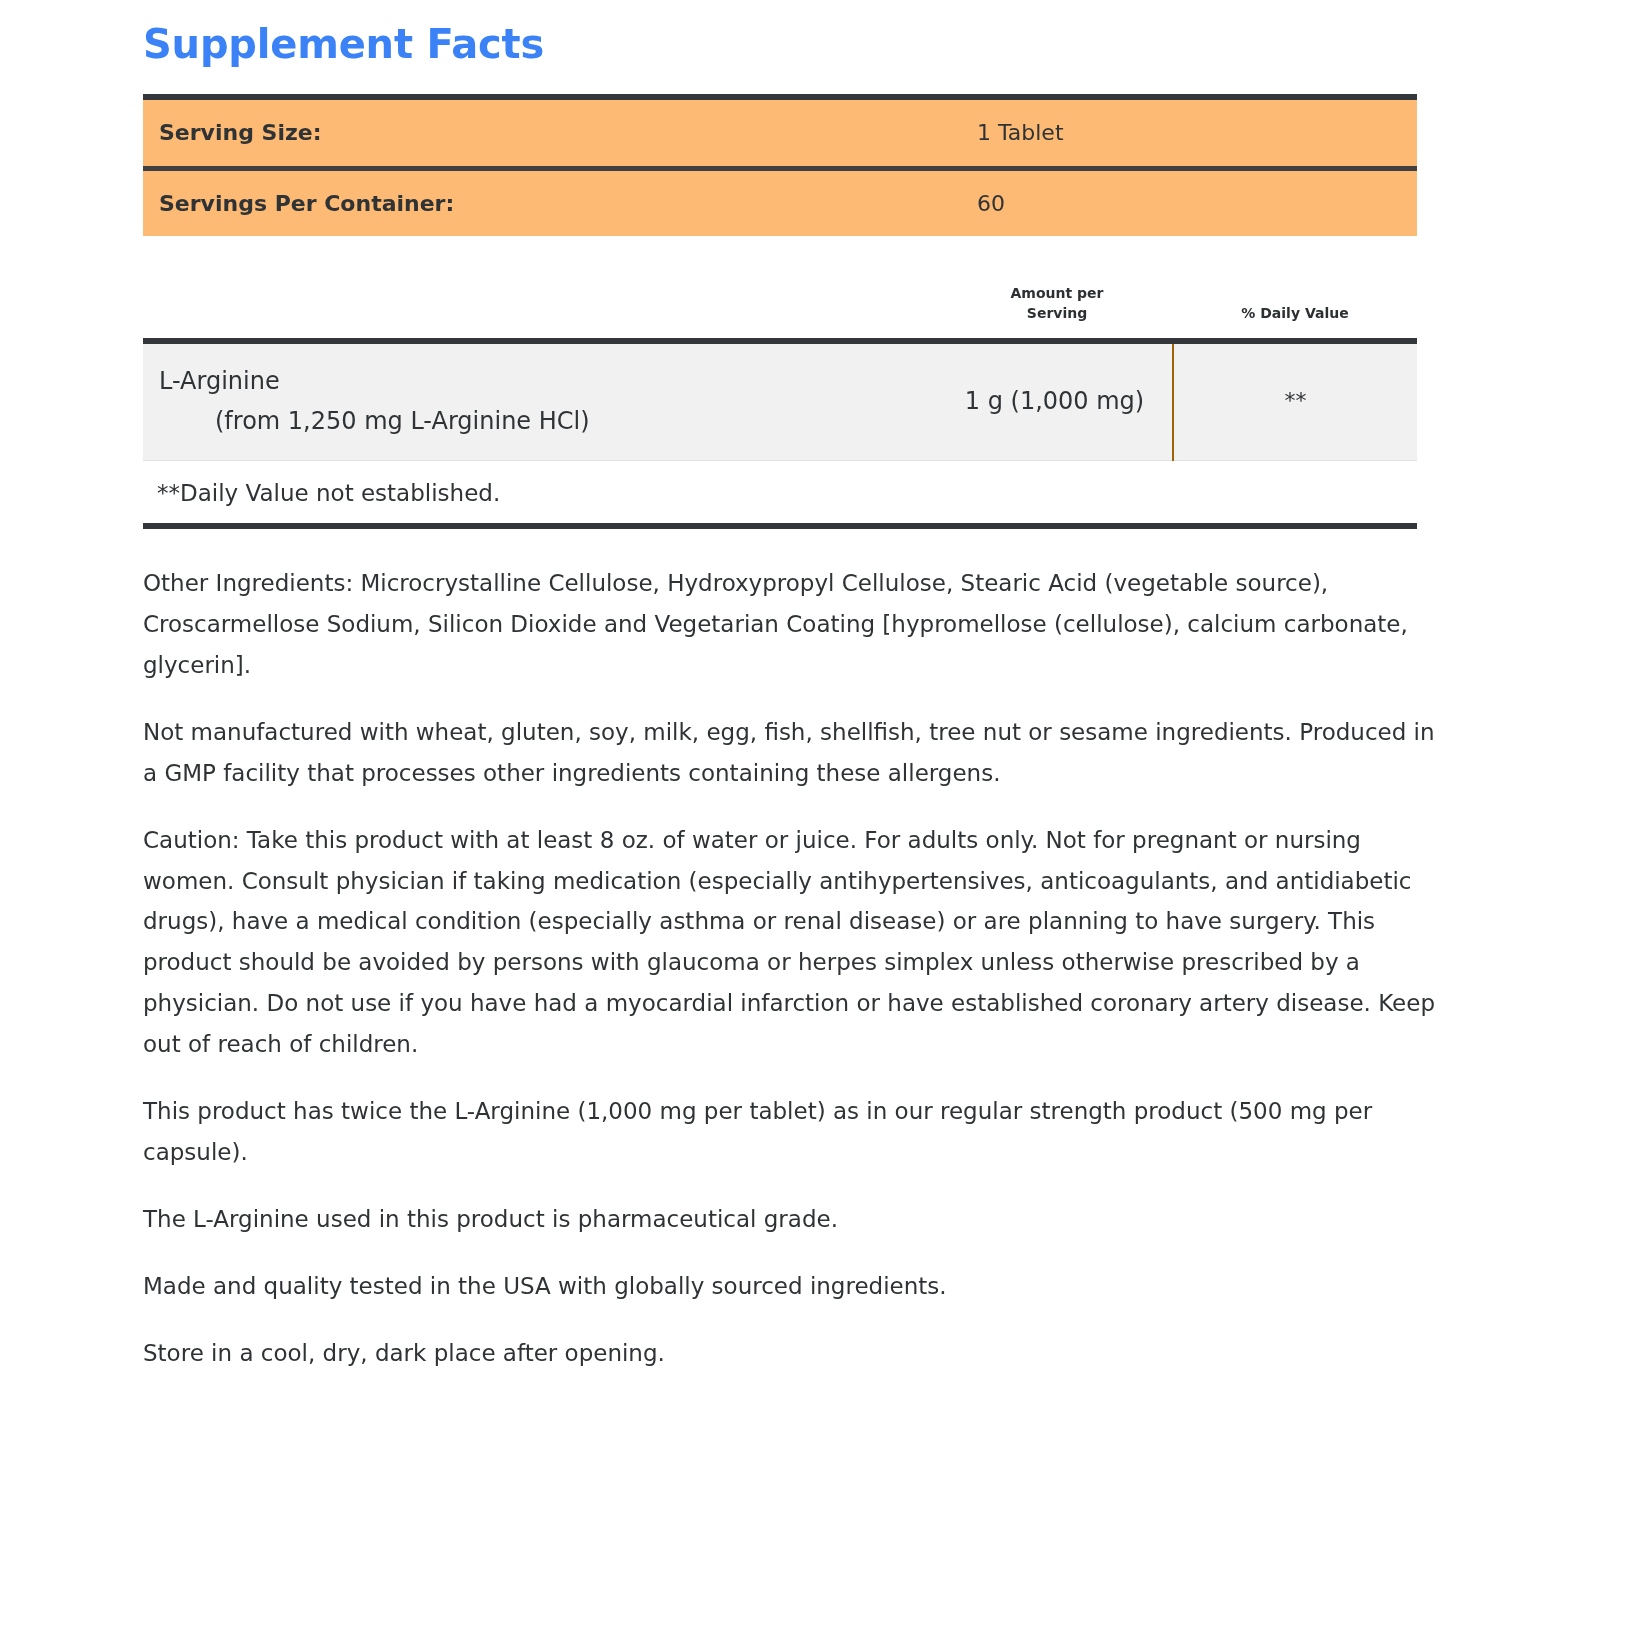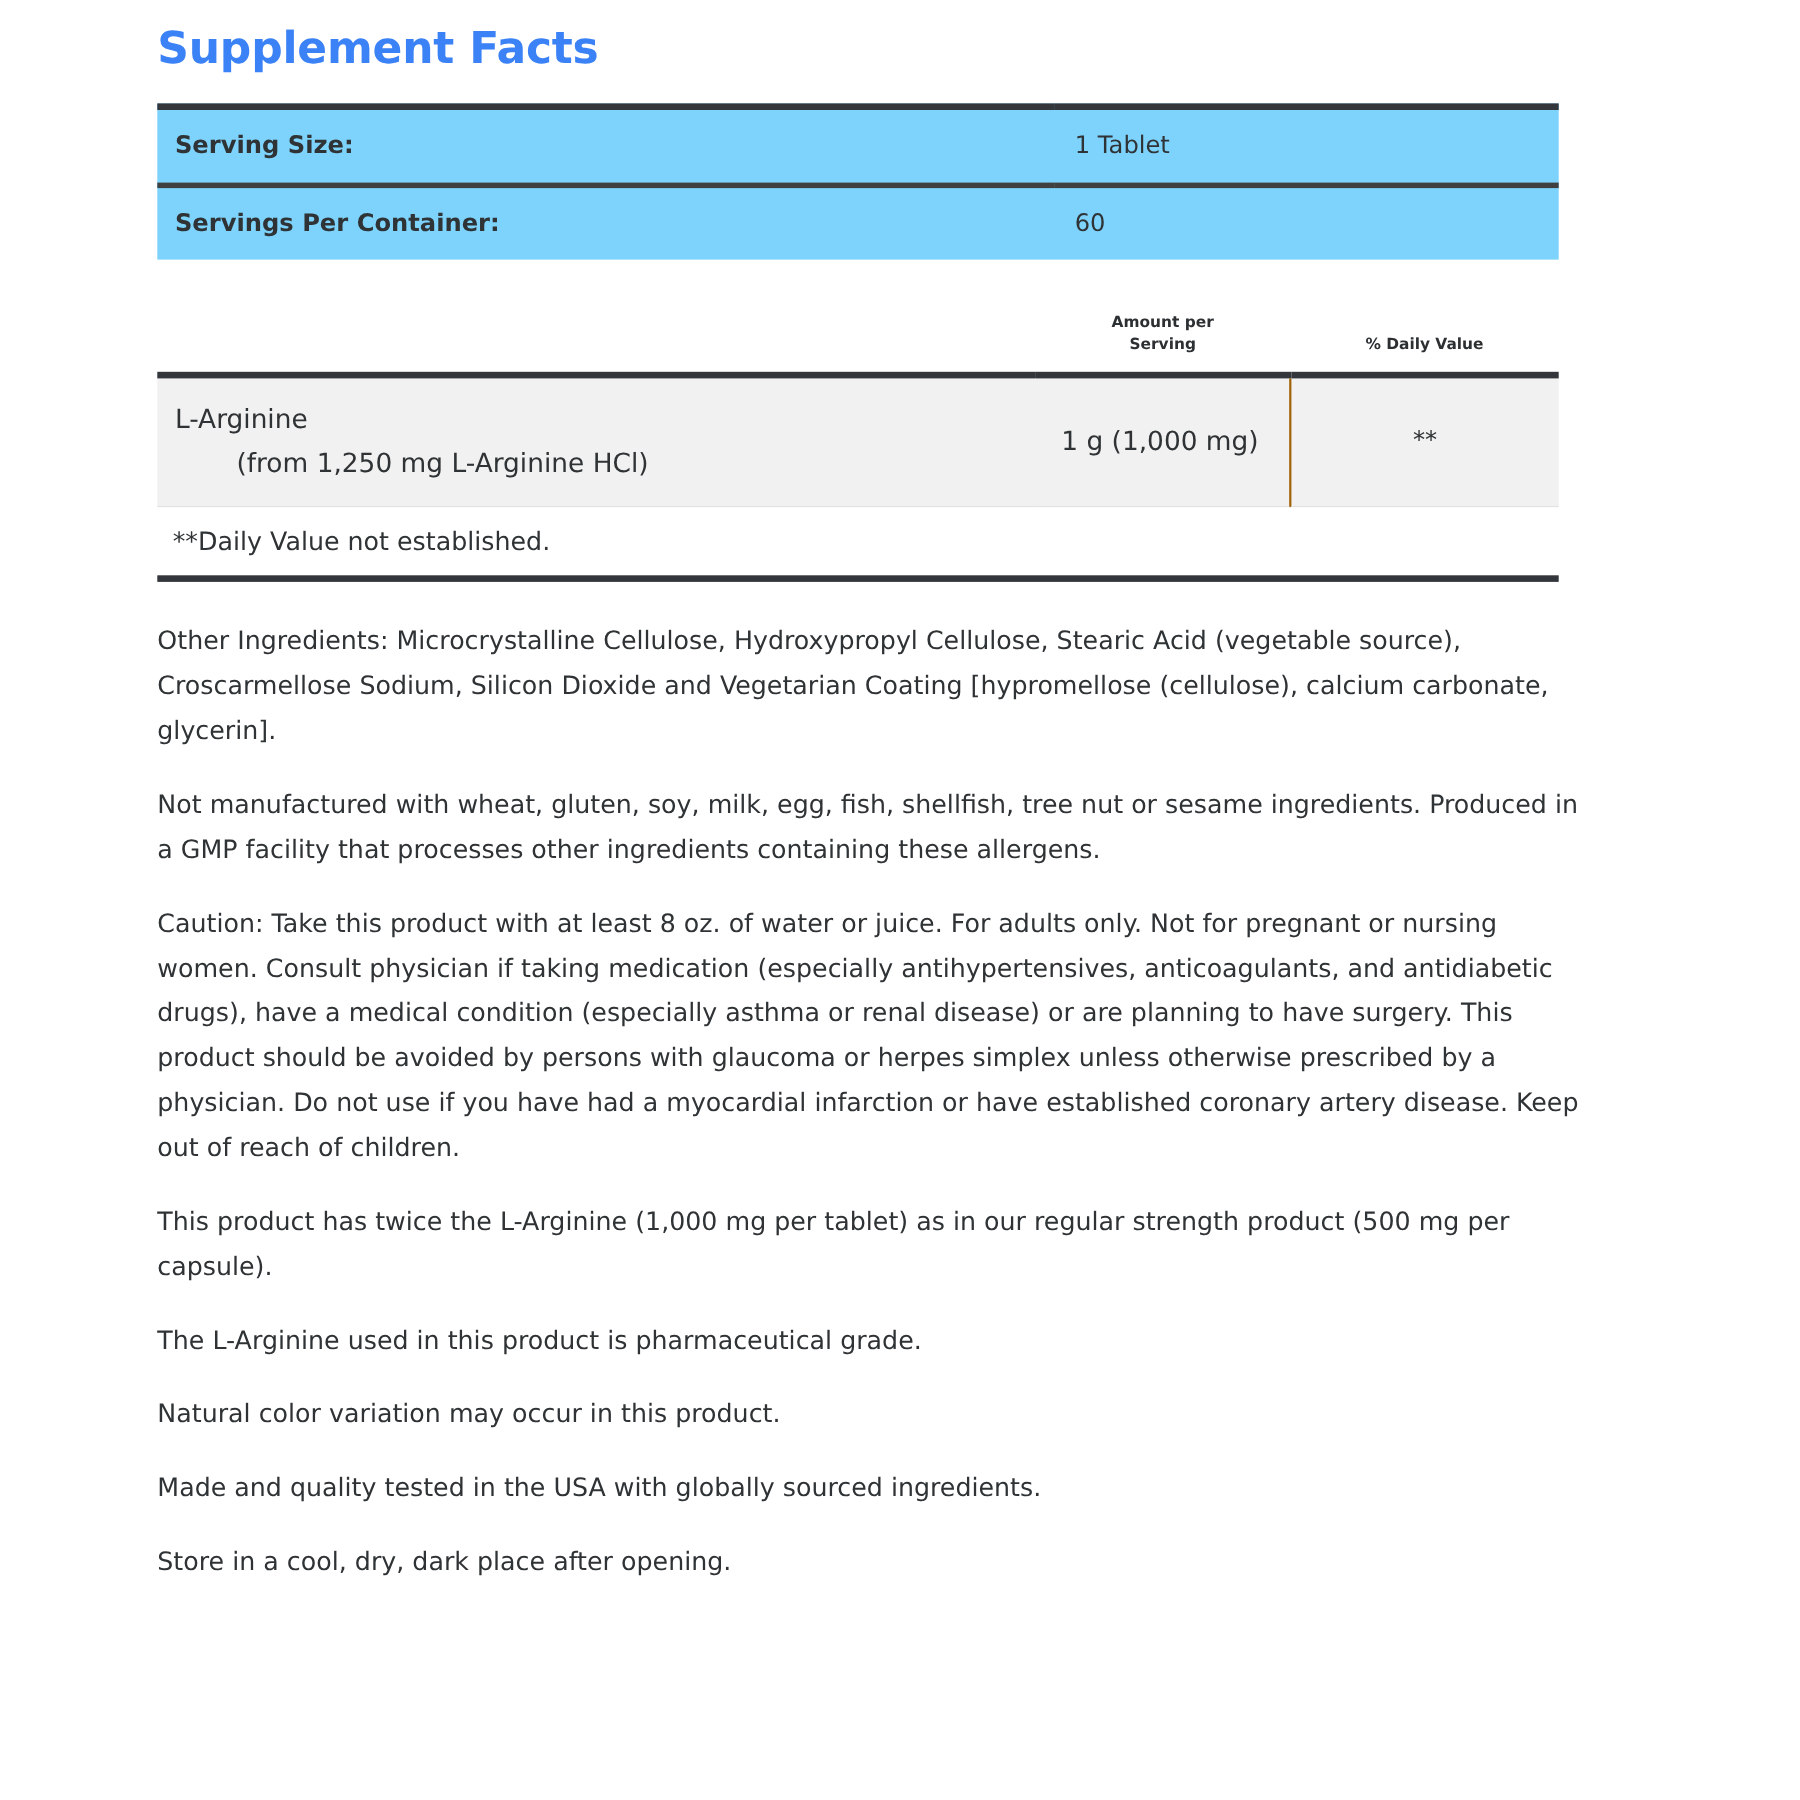--- a/index.html
+++ b/index.html
@@ -32,21 +32,21 @@
     letter-spacing: -0.2px;
     padding-top: 20px;
     margin: 0 0 26px 0;
   }
 
   
   .serving-table {
     width: 1274px;
     border-collapse: collapse;
     border-top: 6px solid #33373b;
-    background: #7dd3fc;
+    background: #fdba74;
     table-layout: fixed;
   }
   .serving-table tr + tr td {
     border-top: 5px solid #404040;
   }
   .serving-table td {
     padding: 18px 0 18px 16px;
     font-size: 22px;
     line-height: 1.35;
     color: #2f3335;
@@ -188,20 +188,19 @@
     <p><b>Other Ingredients:</b><span> Microcrystalline Cellulose, Hydroxypropyl Cellulose, Stearic Acid (vegetable source), Croscarmellose Sodium, Silicon Dioxide and Vegetarian Coating [hypromellose (cellulose), calcium carbonate, glycerin].</span></p>
 
     <p>Not manufactured with wheat, gluten, soy, milk, egg, fish, shellfish, tree nut or sesame ingredients. Produced in a GMP facility that processes other ingredients containing these allergens.</p>
 
     <p><b>Caution:</b><span> Take this product with at least 8 oz. of water or juice. For adults only. Not for pregnant or nursing women. Consult physician if taking medication (especially antihypertensives, anticoagulants, and antidiabetic drugs), have a medical condition (especially asthma or renal disease) or are planning to have surgery. This product should be avoided by persons with glaucoma or herpes simplex unless otherwise prescribed by a physician. Do not use if you have had a myocardial infarction or have established coronary artery disease. Keep out of reach of children.</span></p>
 
     <p>This product has twice the L-Arginine (1,000 mg per tablet) as in our regular strength product (500 mg per capsule).</p>
 
     <p>The L-Arginine used in this product is pharmaceutical grade.</p>
 
-    <p>Natural color variation may occur in this product.</p>
 
     <p>Made and quality tested in the USA with globally sourced ingredients.</p>
 
     <p>Store in a cool, dry, dark place after opening.</p>
   </div>
 
 </div>
 
 </body></html>

